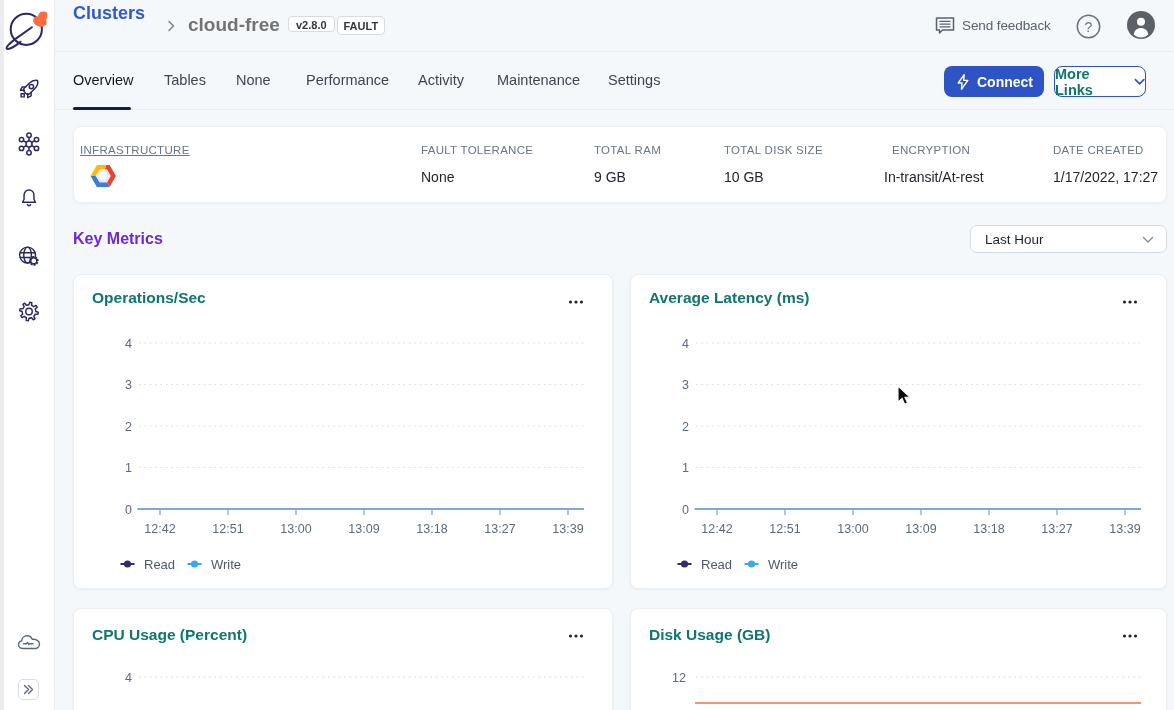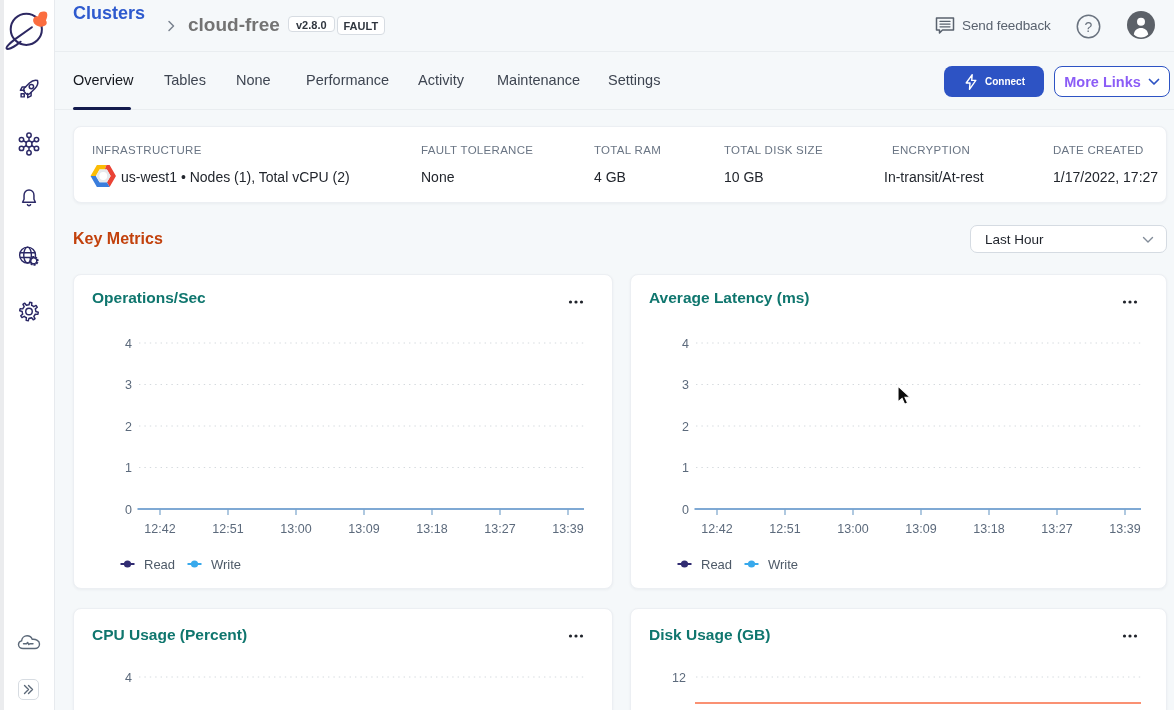--- a/index.html
+++ b/index.html
@@ -14,32 +14,32 @@
 #hdr { left:55px; top:0; width:1119px; height:52px; border-bottom:1px solid #e9edf0; }
 .crumb-link { color:#2e5ace; font-weight:bold; font-size:18px; }
 .crumb-cur { color:#737373; font-weight:bold; font-size:19px; }
 .badge { display:inline-block; background:#fff; border:1px solid #d7dce2; border-radius:4px; font-size:11px; color:#30363f; padding:2px 7px 0; font-weight:bold; }
 .fb { color:#59626e; font-size:13.5px; letter-spacing:-0.1px; }
 
 #tabs { left:55px; top:52px; width:1119px; height:58px; border-bottom:1px solid #e9edf0; }
 .tab { position:absolute; top:20px; font-size:14.5px; color:#3e4551;text-align:right; }
 .tab.active { color:#15181e; }
 #underline { left:73px; top:107px; width:58px; height:3px; background:#131b4d; border-radius:2px; }
-.btn-connect { left:944px; top:66px; width:100px; height:31px; background:#2d53c4; border-radius:8px; color:#fff; font-size:10px; font-weight:bold; display:flex; align-items:center; justify-content:center; gap:6px; }
-.btn-more { left:1054px; top:66px; width:116px; height:31px; background:#fff; border:1px solid #2d53c4; border-radius:8px; color:#8b5cf6; font-size:14.5px; font-weight:bold; display:flex; align-items:center; justify-content:center; gap:7px; }
+.btn-connect { left:944px; top:66px; width:100px; height:31px; background:#2d53c4; border-radius:8px; color:#fff; font-size:14px; font-weight:bold; display:flex; align-items:center; justify-content:center; gap:6px; }
+.btn-more { left:1054px; top:66px; width:92px; height:31px; background:#fff; border:1px solid #2d53c4; border-radius:8px; color:#0f766e; font-size:14.5px; font-weight:bold; display:flex; align-items:center; justify-content:center; gap:7px; }
 
 .card { position:absolute; background:#fff; border:1px solid #eceff3; border-radius:8px; box-shadow:0 1px 3px rgba(20,30,60,0.05); }
 .lbl { font-size:11.5px; color:#6a7584; letter-spacing:0.3px; font-weight:400; }
 .val { font-size:14px; color:#22262d; }
 .ctitle { position:absolute; left:18px; top:14px; font-size:15.5px; font-weight:bold; color:#0f766e; }
 .dots { position:absolute; top:24px; }
 
 #sel { left:970px; top:225px; width:197px; height:28px; background:#fff; border:1px solid #d5dbe2; border-radius:7px; }
 #sel span { position:absolute; left:14px; top:6px; font-size:13.5px; color:#1e222a; }
-#km { left:73px; top:230px; font-size:16px; font-weight:bold; color:#c2410c; }
+#km { left:73px; top:230px; font-size:16px; font-weight:bold; color:#6d28d9; }
 </style>
 </head>
 <body>
 <div id="strip" class="abs"></div>
 <div id="side" class="abs">
 
   <svg style="position:absolute; left:0; top:6px" width="48" height="48" viewBox="0 0 48 48">
     <circle cx="22.3" cy="23.3" r="15.6" fill="none" stroke="#2d2862" stroke-width="2"></circle>
     <path d="M27.9 21.2 L10.8 33.4 C5.9 37.2 1.6 41.3 2.7 42.6 C3.8 43.9 9 41.5 12.5 38.9 L16.6 35.7" stroke="#2d2862" stroke-width="2" fill="none" stroke-linecap="round" stroke-linejoin="round"></path>
     <path d="M36.2 6.3 C38.3 5.2 41.6 5.3 42.7 6.6 C43.8 8.1 43.4 11.6 41.9 14.4 C43.3 15.9 43 18.4 41.2 19.6 C38.8 21.2 34.8 21 31.8 18.9 C29.2 17 28.3 13.9 29.8 11.9 C30.8 10.6 32.6 10.1 34.1 10.5 C34.3 8.9 35.2 7.1 36.2 6.3 Z" fill="#fb6d3f"></path>
@@ -134,33 +134,32 @@
   <span>Connect</span>
 </div>
 <div class="abs btn-more">
   <span>More Links</span>
   <svg width="12" height="8" viewBox="0 0 12 8" fill="none" stroke="#2d53c4" stroke-width="1.7" stroke-linecap="round" stroke-linejoin="round">
       <path d="M1.5 1.5 L6 6 L10.5 1.5"></path>
     </svg>
 </div>
 
 <div class="card" style="left:73px; top:126px; width:1094px; height:77px;">
-  <span class="abs lbl" style="left:18px; top:17px;">INFRASTRUCTURE</span>
+  <span class="abs lbl" style="left:6px; top:17px;text-decoration:underline;">INFRASTRUCTURE</span>
   <svg class="abs" style="left:13.9px; top:35.2px" width="30.5" height="30.5" viewBox="0 0 24 24">
     <polygon points="2,11 7,2.34 14.5,2.34 13.2,5.98 9.1,5.98 6.2,11" fill="#fbbc05"></polygon>
     <polygon points="14.5,2.34 17,2.34 22,11 17,19.66 14.9,16.02 17.8,11 14.9,5.98 13.2,5.98" fill="#ea4335"></polygon>
     <polygon points="17,19.66 7,19.66 2,11 6.2,11 9.1,16.02 14.9,16.02" fill="#3a7ddc"></polygon>
     <polygon points="6.2,11 9.1,5.98 14.9,5.98 17.8,11 14.9,16.02 9.1,16.02" fill="#e6e9ed"></polygon>
     <circle cx="12" cy="11" r="3.1" fill="#fff"></circle>
   </svg>
-  <span class="abs val" style="left:47px; top:42px;">us-west1 • Nodes (1), Total vCPU (2)</span>
   <span class="abs lbl" style="left:347px; top:17px;">FAULT TOLERANCE</span>
   <span class="abs val" style="left:347px; top:42px;">None</span>
   <span class="abs lbl" style="left:520px; top:17px;">TOTAL RAM</span>
-  <span class="abs val" style="left:520px; top:42px;">4 GB</span>
+  <span class="abs val" style="left:520px; top:42px;">9 GB</span>
   <span class="abs lbl" style="left:650px; top:17px;">TOTAL DISK SIZE</span>
   <span class="abs val" style="left:650px; top:42px;">10 GB</span>
   <span class="abs lbl" style="left:810px; top:17px;margin-left:8px;">ENCRYPTION</span>
   <span class="abs val" style="left:810px; top:42px;text-align:right;">In-transit/At-rest</span>
   <span class="abs lbl" style="left:979px; top:17px;">DATE CREATED</span>
   <span class="abs val" style="left:979px; top:42px;">1/17/2022, 17:27</span>
 </div>
 
 <span id="km" class="abs">Key Metrics</span>
 <div id="sel" class="abs">

